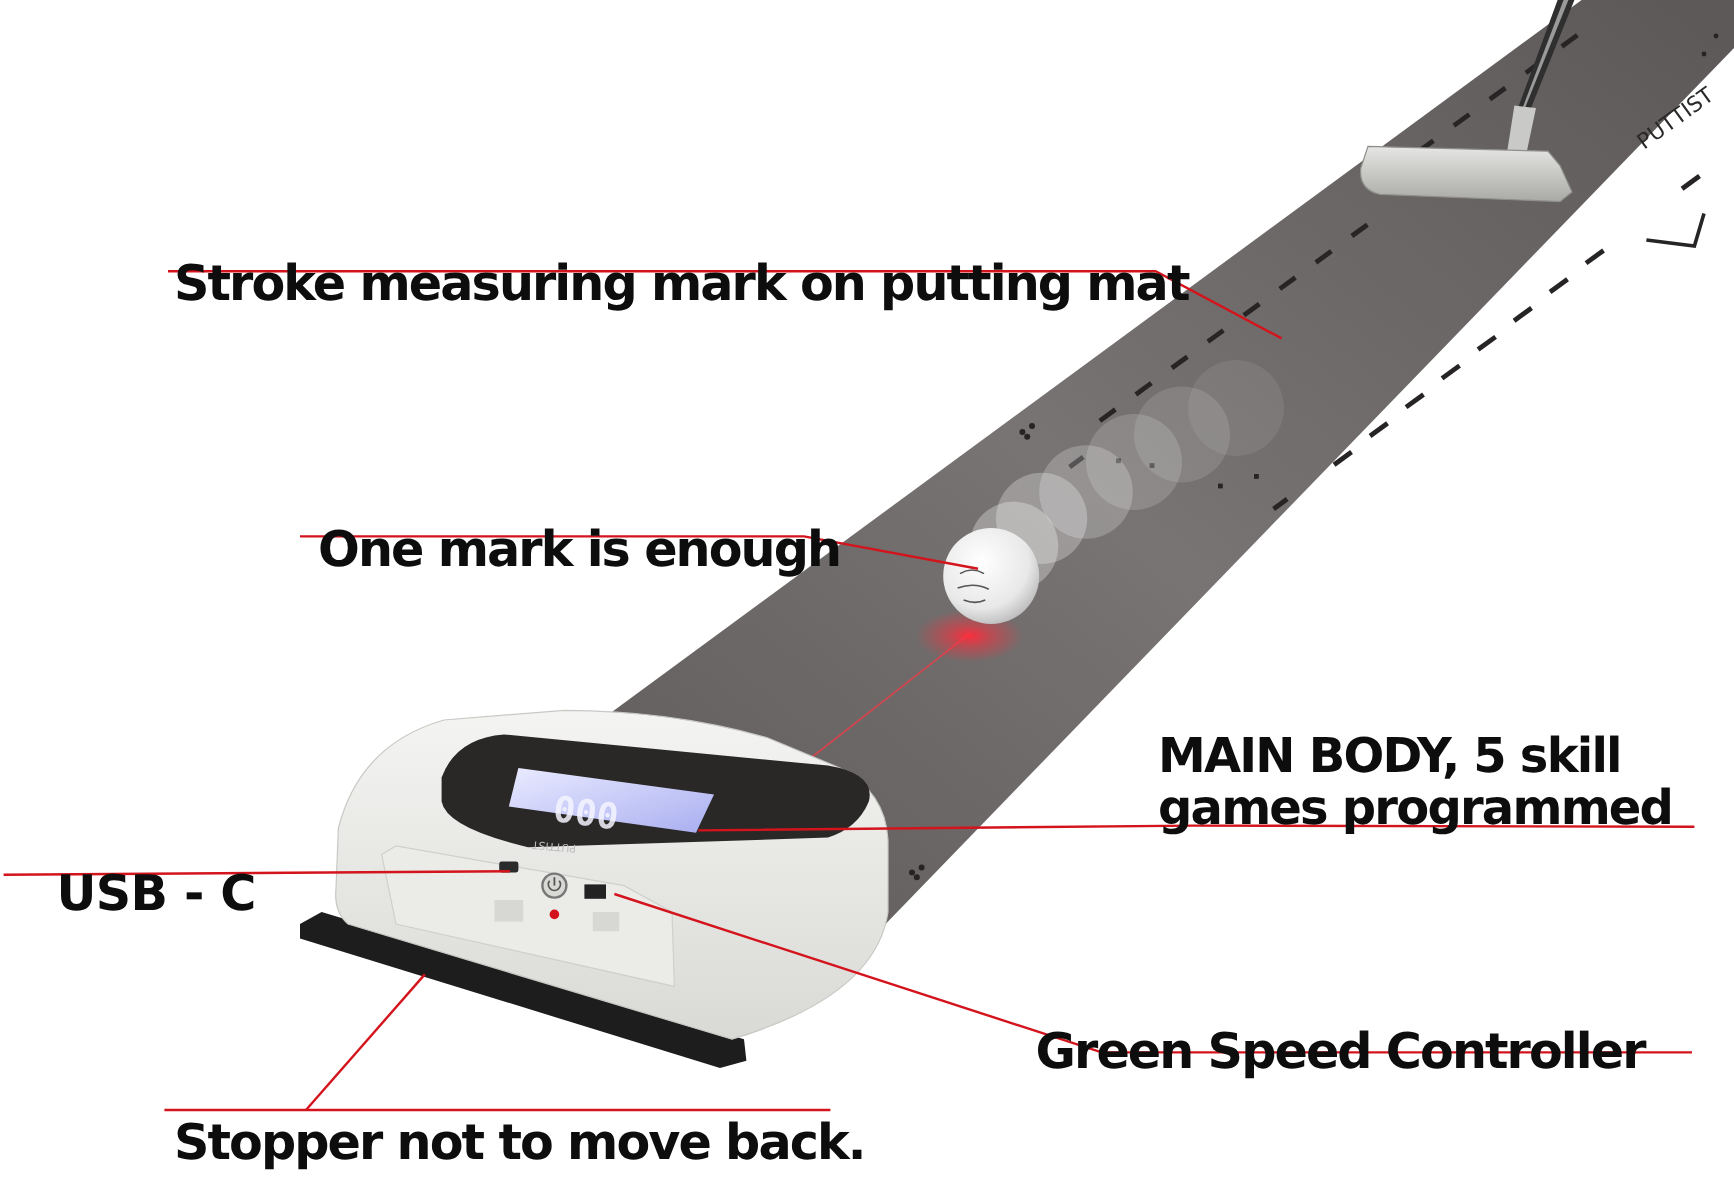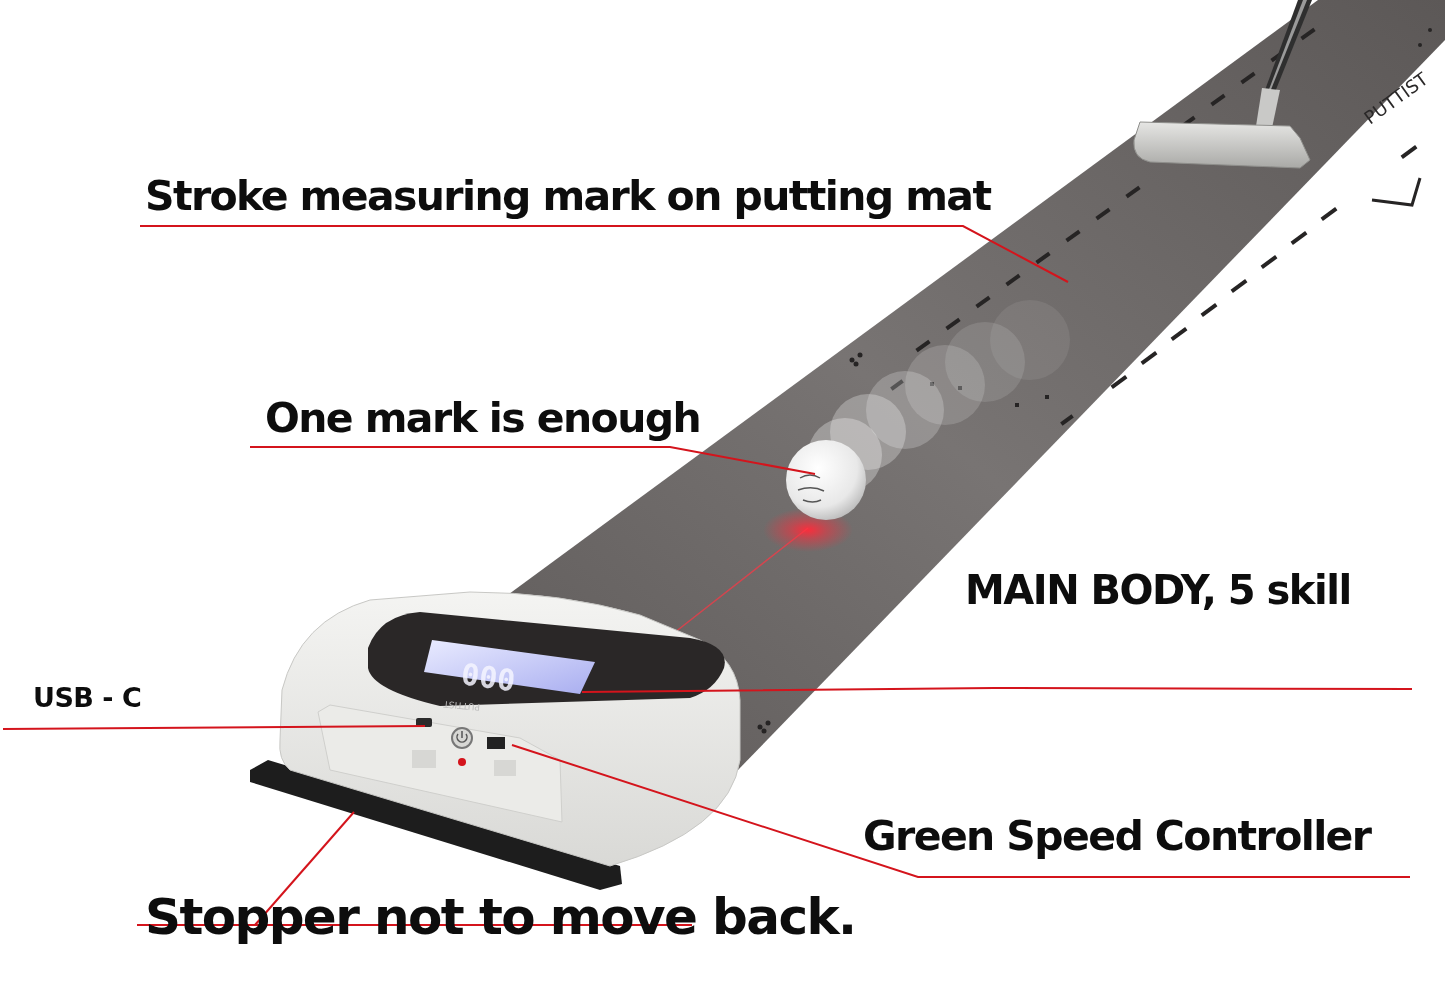--- a/index.html
+++ b/index.html
@@ -6,27 +6,28 @@
     body { width: 1445px; height: 984px; position: relative; overflow: hidden; font-family: "DejaVu Sans", "Liberation Sans", sans-serif; }
     .scene { position: absolute; left: 0; top: 0; width: 1445px; height: 984px; }
     .label {
       position: absolute;
       font-family: "DejaVu Sans", "Liberation Sans", sans-serif;
       font-weight: bold;
       color: #0d0d0d;
       letter-spacing: -1px;
       white-space: nowrap;
       line-height: 1;
+      margin-top: 40px;
     }
     #lbl-stroke { left: 145px; top: 176px; font-size: 41px; letter-spacing: -1.6px; }
     #lbl-ball   { left: 265px; top: 398px; font-size: 41px; letter-spacing: -1.6px; }
     #lbl-main   { left: 965px; top: 568px; font-size: 40px; line-height: 44px; letter-spacing: -1.5px; }
-    #lbl-usb    { left: 33px;  top: 684px; font-size: 27px; letter-spacing: -0.5px; text-align: center; }
+    #lbl-usb    { left: 47px;  top: 684px; font-size: 41px; letter-spacing: -0.5px; text-align: center; }
     #lbl-green  { left: 863px; top: 816px; font-size: 41px; letter-spacing: -1.6px; }
-    #lbl-stop   { left: 145px; top: 892px; font-size: 50px; letter-spacing: -1.6px; }
+    #lbl-stop   { left: 145px; top: 892px; font-size: 41px; letter-spacing: -1.6px; }
   </style>
 </head>
 <body>
 
 <svg class="scene" viewBox="0 0 1445 984" xmlns="http://www.w3.org/2000/svg">
   <defs>
     <linearGradient id="matGrad" x1="0" y1="1" x2="1" y2="0">
       <stop offset="0" stop-color="#5f5b5a"></stop>
       <stop offset="0.45" stop-color="#787473"></stop>
       <stop offset="1" stop-color="#5c5857"></stop>
@@ -166,16 +167,17 @@
     <polyline points="512,745 918,877 1410,877"></polyline>
     <polyline points="137,925 692,925"></polyline>
     <polyline points="255,925 354,812"></polyline>
   </g>
 </svg>
 
 <div class="label" id="lbl-stroke">Stroke measuring mark on putting mat</div>
 <div class="label" id="lbl-ball">One mark is enough</div>
 <div class="label" id="lbl-main">
   <div>MAIN BODY, 5 skill</div>
+  <div>games programmed</div>
 </div>
 <div class="label" id="lbl-usb">USB - C</div>
 <div class="label" id="lbl-green">Green Speed Controller</div>
 <div class="label" id="lbl-stop">Stopper not to move back.</div>
 
 </body></html>

